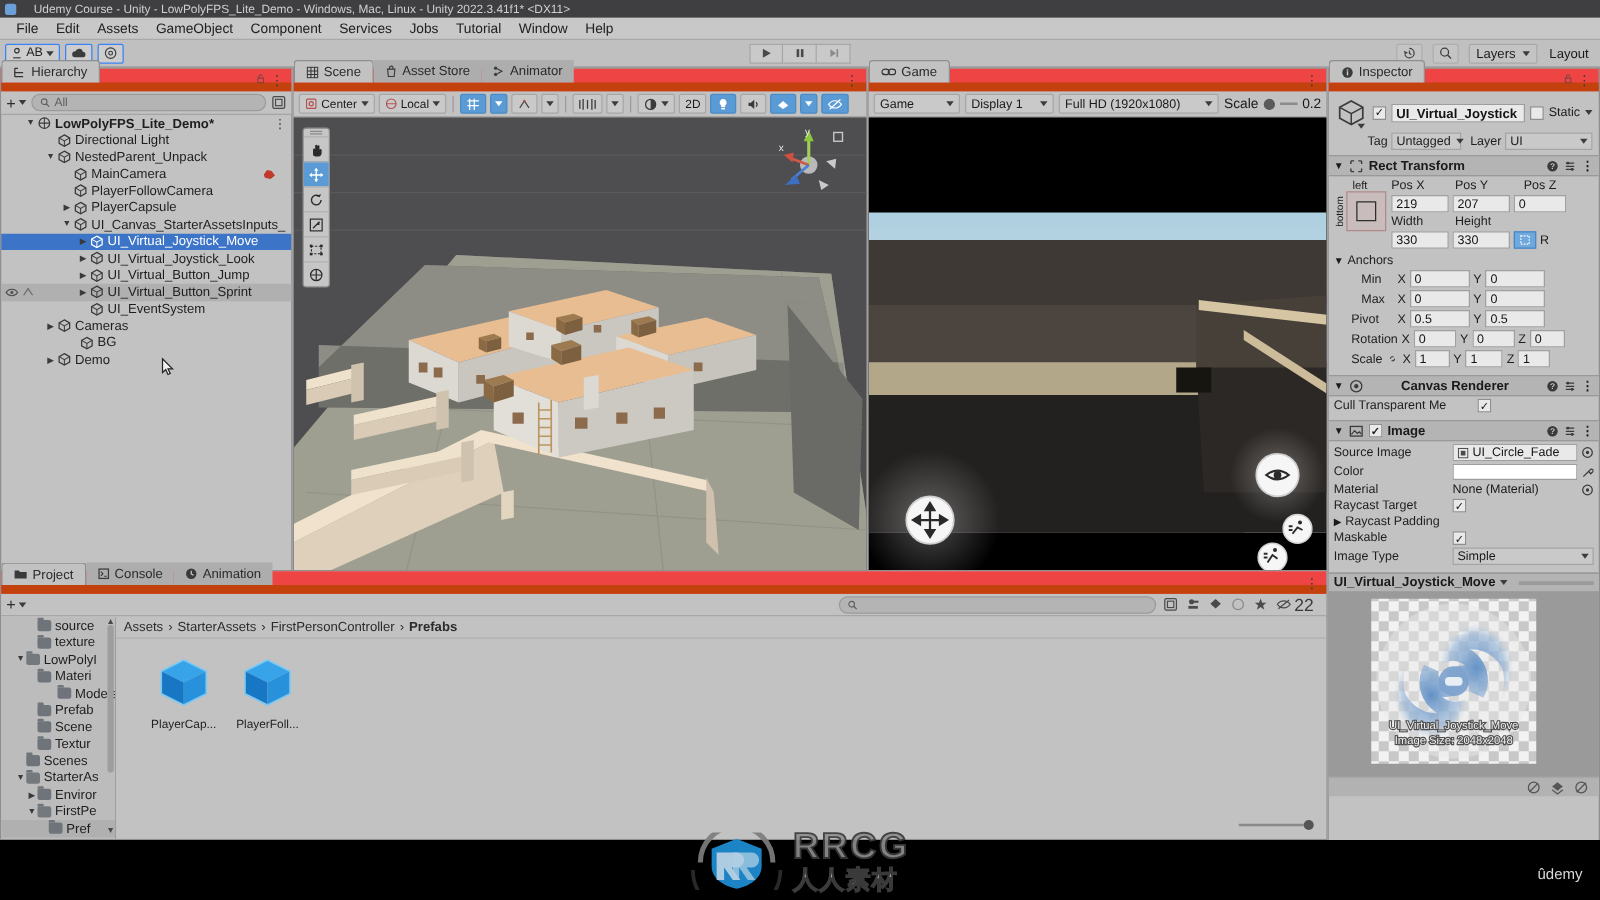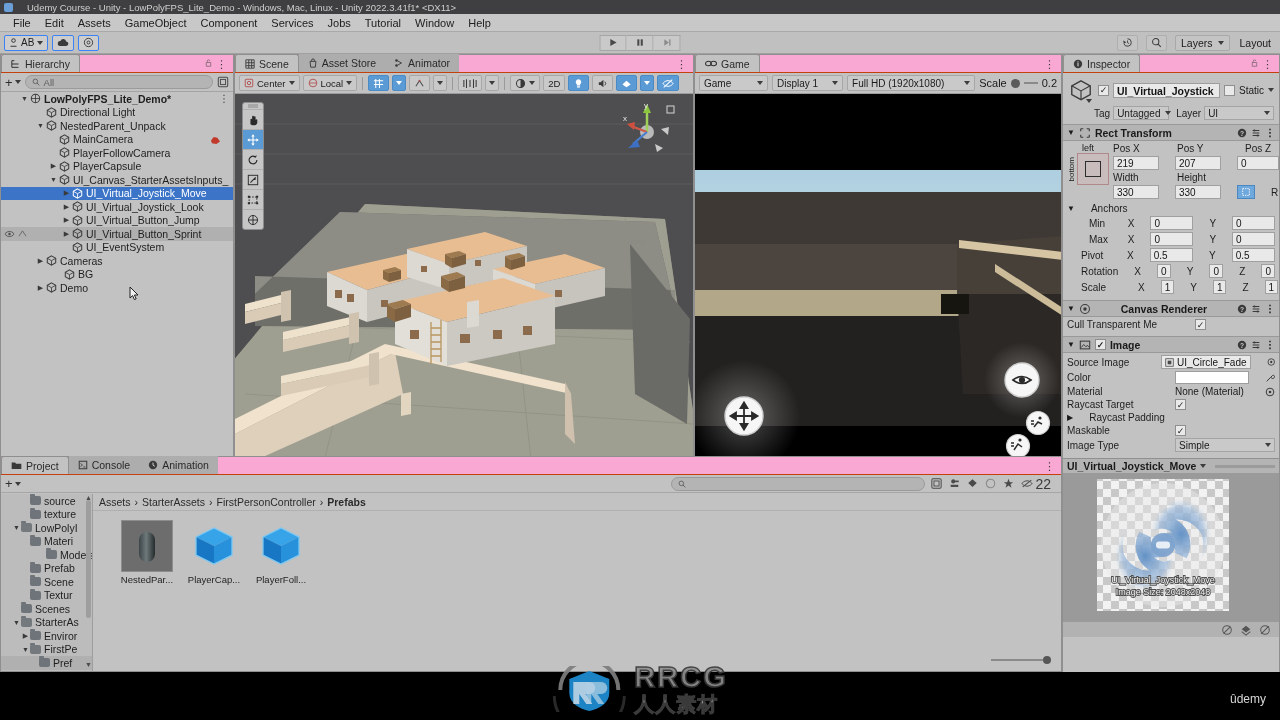--- a/index.html
+++ b/index.html
@@ -47,22 +47,22 @@
   .dd { display: flex; align-items: center; gap: 6px; padding: 0 5px; height: 16px;
         background: #c4c4c4; border: 1px solid #a9a9a9; border-radius: 2px; font-size: 10.5px; }
   .caret { width: 0; height: 0; border-left: 3px solid transparent; border-right: 3px solid transparent;
            border-top: 4px solid #3c3c3c; }
 
   
   .work { position: absolute; top: 54px; left: 0; right: 0; bottom: 0; background: #9d9d9d; }
 
   
   .panel { position: absolute; background: #c2c2c2; border: 1px solid #8f8f8f; }
-  .tabrow { height: 18px; background: #f9a8d4; display: flex; align-items: flex-end;
-            border-bottom: 1px solid #c2410c; position: relative; }
+  .tabrow { height: 18px; background: #ef4444; display: flex; align-items: flex-end;
+            border-bottom: 7px solid #c2410c; position: relative; }
   .tab { height: 18px; display: flex; align-items: center; gap: 4px; padding: 0 9px;
          font-size: 10.5px; color: #2a2a2a; background: #adadad; }
   .tab.active { background: #c2c2c2; border-top: 1px solid #8f8f8f;
                 border-left: 1px solid #8f8f8f; border-right: 1px solid #8f8f8f;
                 border-radius: 3px 3px 0 0; }
   .tab-dots { position: absolute; right: 6px; top: 3px; color: #3a3a3a; font-size: 11px; letter-spacing: 0; }
   .lockicon { position: absolute; right: 20px; top: 3px; width: 9px; height: 9px; opacity: .65; }
 
   
   #hierarchy { left: 0; top: 0; width: 234px; bottom: 216px; }
@@ -118,21 +118,21 @@
                white-space: nowrap; color: #141414; font-weight: bold; }
   .chk { width: 11px; height: 11px; background: #e9e9e9; border: 1px solid #8f8f8f;
          display: flex; align-items: center; justify-content: center; font-size: 9px; color: #1c1c1c; }
   .insp-taglayer { display: flex; align-items: center; gap: 3px; padding: 1px 5px 4px 31px; font-size: 10px; }
   .minidd { height: 14px; background: #c9c9c9; border: 1px solid #a4a4a4; font-size: 10px;
             display: flex; align-items: center; justify-content: space-between; gap: 4px; padding: 0 3px; }
   .comp-head { height: 17px; background: #b4b4b4; border-top: 1px solid #999;
                border-bottom: 1px solid #999; display: flex; align-items: center;
                gap: 4px; padding: 0 4px; font-size: 10.5px; font-weight: bold; }
   .comp-body { padding: 2px 4px 4px 4px; }
-  .fieldrow { display: flex; align-items: center; gap: 16px; margin-bottom: 2px; font-size: 10px; }
+  .fieldrow { display: flex; align-items: center; gap: 3px; margin-bottom: 2px; font-size: 10px; }
   .lbl { color: #1e1e1e; }
   .numbox { height: 14px; background: #e9e9e9; border: 1px solid #a0a0a0;
             font-size: 10px; padding: 0 3px; line-height: 13px; color: #141414; }
   .rectbox { width: 32px; height: 32px; border: 1px solid #b08a8a; background: #c8bcbc;
              display: flex; align-items: center; justify-content: center; }
   .rectbox .inner { width: 16px; height: 16px; border: 1.5px solid #2d2d2d; }
   .prev-head { height: 15px; background: #b4b4b4; border-top: 1px solid #909090;
                display: flex; align-items: center; gap: 4px; padding: 0 4px; font-size: 10.5px; font-weight: bold; }
   .preview { position: relative; height: 148px; background: #9a9a9a; overflow: hidden; }
   .prev-strip { height: 16px; background: #b2b2b2; border-top: 1px solid #9b9b9b;
@@ -1265,36 +1265,20 @@
           <div class="crumbrow">
             <span>Assets</span>
             <span>›</span>
             <span>StarterAssets</span>
             <span>›</span>
             <span>FirstPersonController</span>
             <span>›</span>
             <b>Prefabs</b>
           </div>
           <div class="assetgrid" id="asset-grid">
-              <div class="asset sel">
-                <div class="thumb">
-                  <svg width="46" height="46" viewBox="0 0 46 46">
-                    <rect width="46" height="46" fill="#6d6d6d"></rect>
-                    <defs>
-                      <linearGradient id="capg1" x1="0" y1="0" x2="1" y2="0">
-                        <stop offset="0" stop-color="#3c4547"></stop>
-                        <stop offset="0.45" stop-color="#6e797b"></stop>
-                        <stop offset="1" stop-color="#242b2c"></stop>
-                      </linearGradient>
-                    </defs>
-                    <rect x="15" y="9" width="16" height="30" rx="8" fill="url(#capg1)"></rect>
-                  </svg>
-                </div>
-                <div class="cap">NestedPar...</div>
-              </div>
               <div class="asset">
                 <div class="thumb">
                   <svg width="44" height="44" viewBox="0 0 44 44">
                     <polygon points="22,4 40,13 22,22 4,13" fill="#37a3e8"></polygon>
                     <polygon points="4,13 22,22 22,40 4,31" fill="#1777c4"></polygon>
                     <polygon points="40,13 22,22 22,40 40,31" fill="#2791dc"></polygon>
                     <polyline points="4,13 22,4 40,13 40,31 22,40 4,31 4,13" fill="none" stroke="#7cc8f2" stroke-width="1.3"></polyline>
                   </svg>
                 </div>
                 <div class="cap">PlayerCap...</div>

